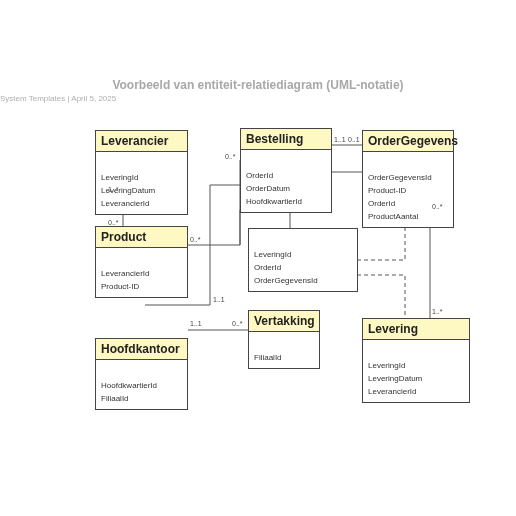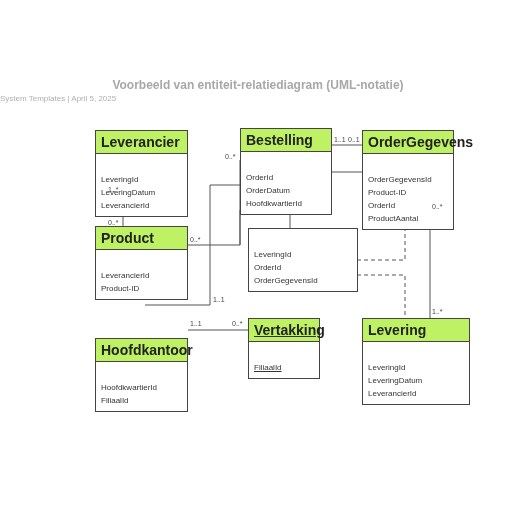--- a/index.html
+++ b/index.html
@@ -30,26 +30,26 @@
     left: 0; top: 0; width: 516px; height: 516px;
   }
   .entity {
     position: absolute;
     border: 1px solid #444;
     background: #fff;
     font-size: 8px;
     color: #333;
   }
   .entity-header {
-    background: #bef264;
+    background: #fef9c3;
     border-bottom: 1px solid #444;
     padding: 3px 5px;
     font-weight: bold;
     color: #222;
-    font-size: 14px;
+    font-size: 12px;
   }
   .entity-body {
     padding: 19px 5px 4px 5px;
   }
   .entity-attr {
     padding: 1px 0;
     line-height: 11px;
     white-space: nowrap;
   }
   svg.connectors {
@@ -143,21 +143,21 @@
 </div>
 
 <div class="entity" style="left:95px; top:303px; width:93px;margin-top:35px;">
   <div class="entity-header">Hoofdkantoor</div>
   <div class="entity-body">
     <div class="entity-attr">HoofdkwartierId</div>
     <div class="entity-attr">FiliaalId</div>
   </div>
 </div>
 
-<div class="entity" style="left:248px; top:318px; width:72px;text-decoration:underline;">
+<div class="entity" style="left:248px; top:310px; width:72px;">
   <div class="entity-header">Vertakking</div>
   <div class="entity-body">
     <div class="entity-attr">FiliaalId</div>
   </div>
 </div>
 
 <div class="entity" style="left:362px; top:318px; width:108px;">
   <div class="entity-header">Levering</div>
   <div class="entity-body">
     <div class="entity-attr">LeveringId</div>

